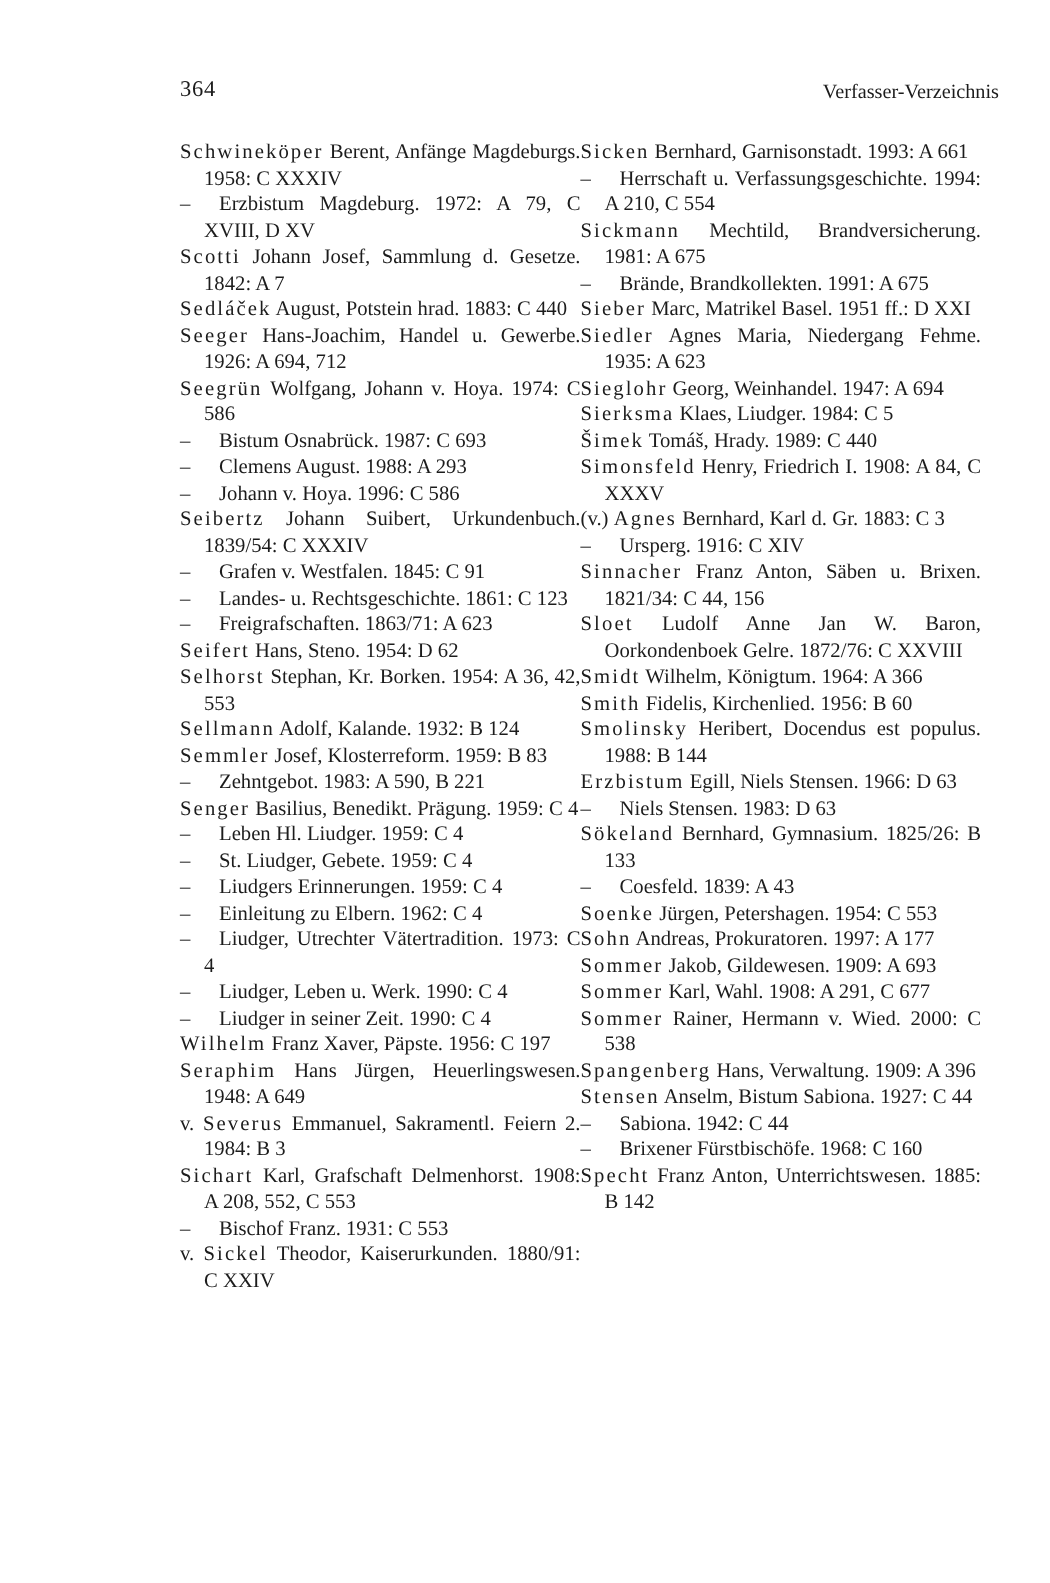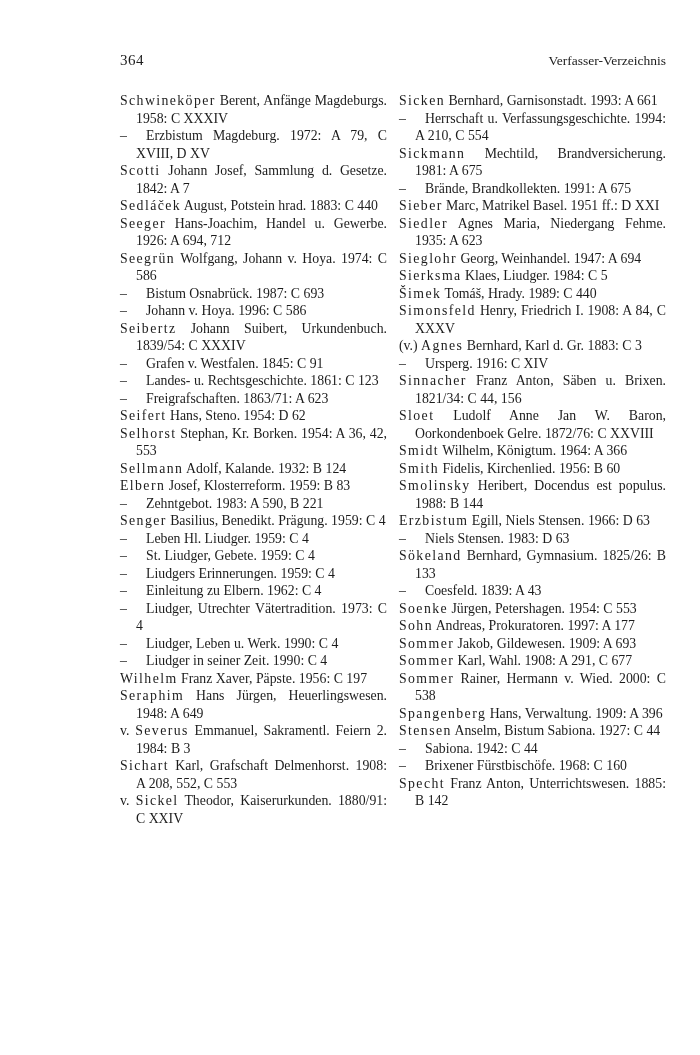--- a/index.html
+++ b/index.html
@@ -32,21 +32,20 @@
     font-size: 15px;
     letter-spacing: 0.5px;
   }
   .headtitle {
     text-align: right;
     font-size: 13.5px;
     padding-top: 1px;
   }
   .columns {
     display: flex;
-    gap: 12px;
     margin-top: 18px;
   }
   .col {
     width: 267px;
   }
   p.entry {
     margin: 0;
     padding-left: 16px;
     text-indent: -16px;
     text-align: justify;
@@ -74,42 +73,44 @@
   </div>
   <div class="columns">
     <div class="col" id="col-left">
         <p class="entry"><span class="name">Schwineköper</span> Berent, Anfänge Magdeburgs. 1958: C XXXIV</p>
         <p class="entry"><span class="dash">–</span>Erzbistum Magdeburg. 1972: A 79, C XVIII, D XV</p>
         <p class="entry"><span class="name">Scotti</span> Johann Josef, Sammlung d. Gesetze. 1842: A 7</p>
         <p class="entry"><span class="name">Sedláček</span> August, Potstein hrad. 1883: C 440</p>
         <p class="entry"><span class="name">Seeger</span> Hans-Joachim, Handel u. Gewerbe. 1926: A 694, 712</p>
         <p class="entry"><span class="name">Seegrün</span> Wolfgang, Johann v. Hoya. 1974: C 586</p>
         <p class="entry"><span class="dash">–</span>Bistum Osnabrück. 1987: C 693</p>
+        <p class="entry"><span class="dash">–</span>Clemens August. 1988: A 293</p>
         <p class="entry"><span class="dash">–</span>Johann v. Hoya. 1996: C 586</p>
         <p class="entry"><span class="name">Seibertz</span> Johann Suibert, Urkundenbuch. 1839/54: C XXXIV</p>
         <p class="entry"><span class="dash">–</span>Grafen v. Westfalen. 1845: C 91</p>
         <p class="entry"><span class="dash">–</span>Landes- u. Rechtsgeschichte. 1861: C 123</p>
         <p class="entry"><span class="dash">–</span>Freigrafschaften. 1863/71: A 623</p>
         <p class="entry"><span class="name">Seifert</span> Hans, Steno. 1954: D 62</p>
         <p class="entry"><span class="name">Selhorst</span> Stephan, Kr. Borken. 1954: A 36, 42, 553</p>
         <p class="entry"><span class="name">Sellmann</span> Adolf, Kalande. 1932: B 124</p>
-        <p class="entry"><span class="name">Elbern</span> Josef, Klosterreform. 1959: B 83</p>
+        <p class="entry"><span class="name">Semmler</span> Josef, Klosterreform. 1959: B 83</p>
         <p class="entry"><span class="dash">–</span>Zehntgebot. 1983: A 590, B 221</p>
         <p class="entry"><span class="name">Senger</span> Basilius, Benedikt. Prägung. 1959: C 4</p>
         <p class="entry"><span class="dash">–</span>Leben Hl. Liudger. 1959: C 4</p>
         <p class="entry"><span class="dash">–</span>St. Liudger, Gebete. 1959: C 4</p>
         <p class="entry"><span class="dash">–</span>Liudgers Erinnerungen. 1959: C 4</p>
         <p class="entry"><span class="dash">–</span>Einleitung zu Elbern. 1962: C 4</p>
         <p class="entry"><span class="dash">–</span>Liudger, Utrechter Vätertradition. 1973: C 4</p>
         <p class="entry"><span class="dash">–</span>Liudger, Leben u. Werk. 1990: C 4</p>
         <p class="entry"><span class="dash">–</span>Liudger in seiner Zeit. 1990: C 4</p>
         <p class="entry"><span class="name">Wilhelm</span> Franz Xaver, Päpste. 1956: C 197</p>
         <p class="entry"><span class="name">Seraphim</span> Hans Jürgen, Heuerlingswesen. 1948: A 649</p>
         <p class="entry">v. <span class="name">Severus</span> Emmanuel, Sakramentl. Feiern 2. 1984: B 3</p>
         <p class="entry"><span class="name">Sichart</span> Karl, Grafschaft Delmenhorst. 1908: A 208, 552, C 553</p>
+        <p class="entry"><span class="dash">–</span>Bischof Franz. 1931: C 553</p>
         <p class="entry">v. <span class="name">Sickel</span> Theodor, Kaiserurkunden. 1880/91: C XXIV</p>
       </div>
     <div class="col" id="col-right">
         <p class="entry"><span class="name">Sicken</span> Bernhard, Garnisonstadt. 1993: A 661</p>
         <p class="entry"><span class="dash">–</span>Herrschaft u. Verfassungsgeschichte. 1994: A 210, C 554</p>
         <p class="entry"><span class="name">Sickmann</span> Mechtild, Brandversicherung. 1981: A 675</p>
         <p class="entry"><span class="dash">–</span>Brände, Brandkollekten. 1991: A 675</p>
         <p class="entry"><span class="name">Sieber</span> Marc, Matrikel Basel. 1951 ff.: D XXI</p>
         <p class="entry"><span class="name">Siedler</span> Agnes Maria, Niedergang Fehme. 1935: A 623</p>
         <p class="entry"><span class="name">Sieglohr</span> Georg, Weinhandel. 1947: A 694</p>

